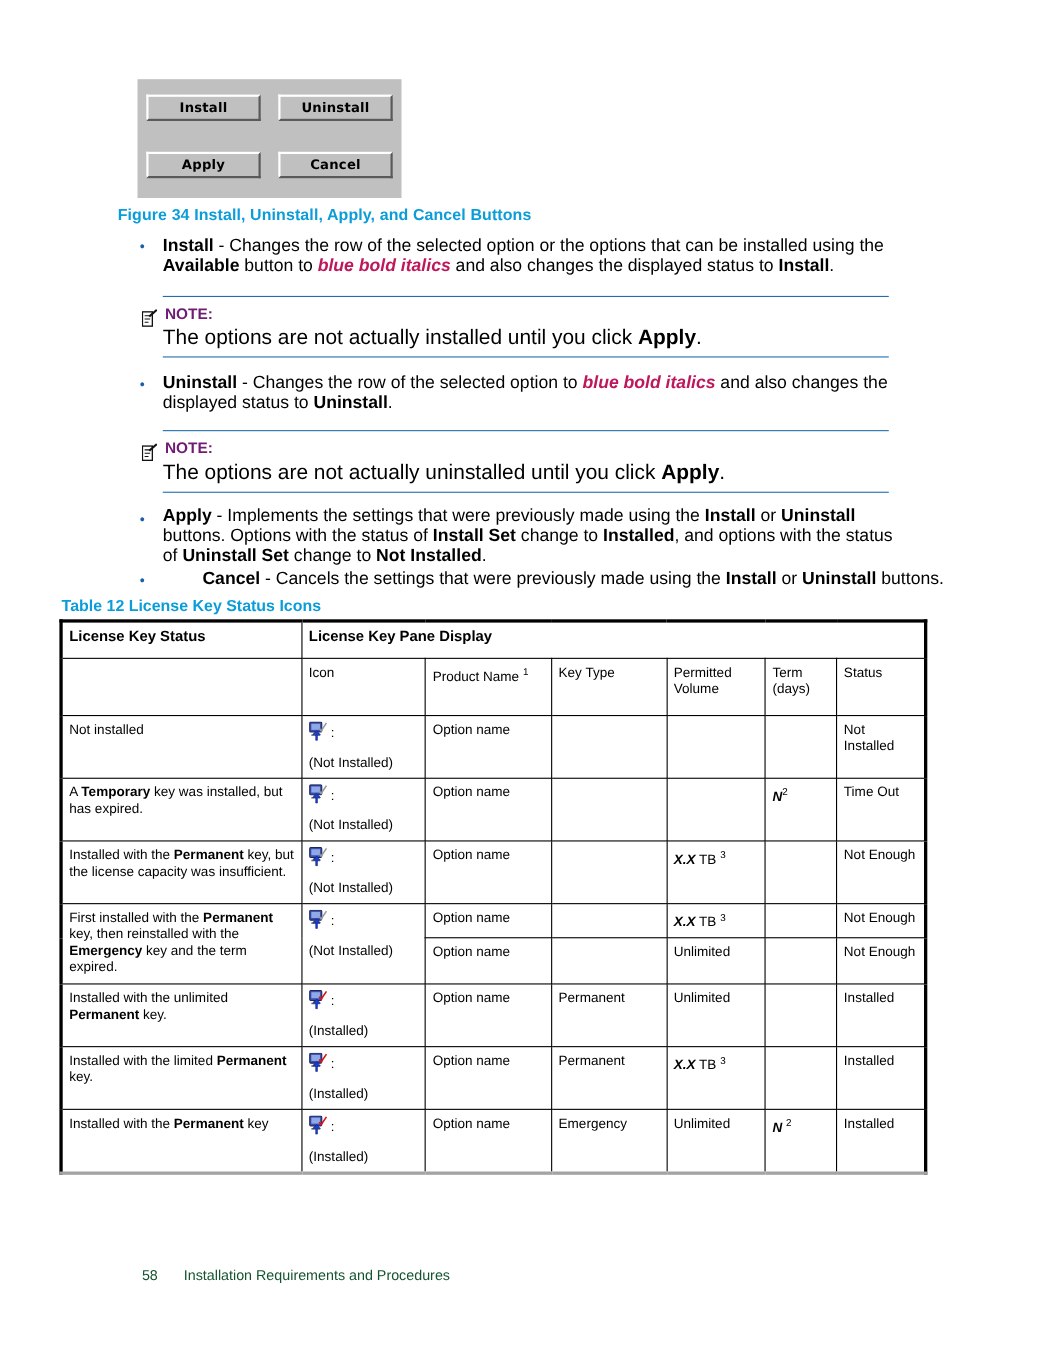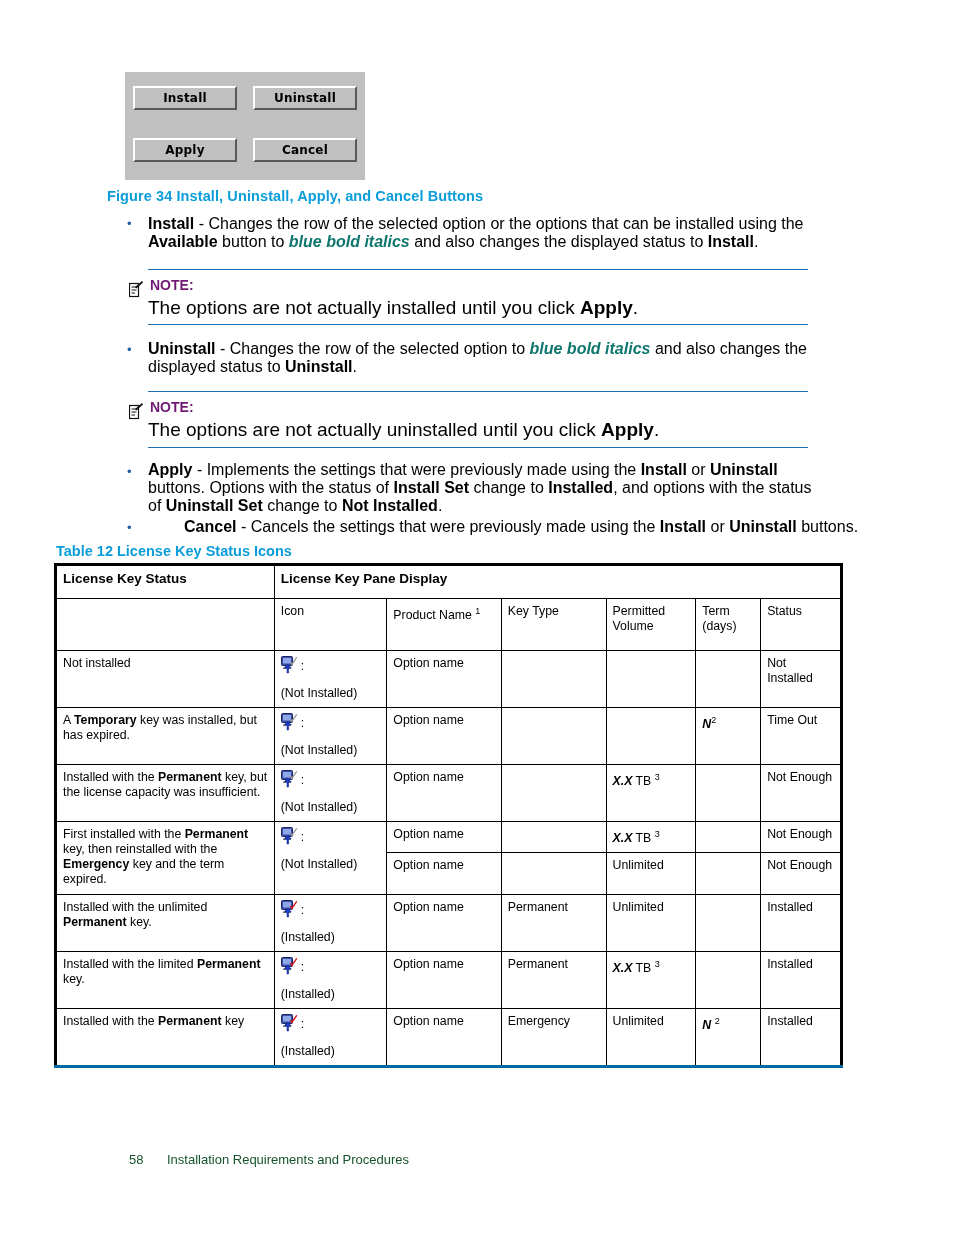--- a/index.html
+++ b/index.html
@@ -43,21 +43,21 @@
     color:#0b9dd9; font-weight:bold; font-size:14.5px;
     letter-spacing:.1px;
   }
   .table-caption{
     position:absolute; left:56px; top:543px; width:790px;
     color:#0b9dd9; font-weight:bold; font-size:14.5px;
   }
   .bullet{ position:absolute; left:127px; font-size:13px; color:#1a5fa8; }
   .btext{ position:absolute; left:148px; width:680px; }
   b, .b{ font-weight:bold; }
-  .bbi{ font-weight:bold; font-style:italic; color:#0f766e; }
+  .bbi{ font-weight:bold; font-style:italic; color:#be185d; }
 
   
   .rule{ position:absolute; left:148px; width:660px; height:1px; background:#1f6fb0; }
   .note-icon{
     position:absolute; width:14px; height:17px;
   }
   .note-label{
     position:absolute; font-weight:bold; font-size:14px; color:#701a75;
   }
   .note-body{
@@ -73,21 +73,21 @@
     padding-left:48px;
   }
   .lk-table td{
     border:1px solid #000;
     vertical-align:top;
     padding:5px 6px 6px 6px;
   }
   .lk-table .outer-l{ border-left:3px solid #000; }
   .lk-table .outer-r{ border-right:3px solid #000; }
   .lk-table tr.topline td{ border-top:3px solid #000; }
-  .lk-table tr.botline td{ border-bottom:3px solid #0369a1;margin-top:15px; }
+  .lk-table tr.botline td{ border-bottom:3px solid #a3a3a3;margin-top:15px; }
   .hdr-main{ font-weight:bold; font-size:13.5px; }
   .sup{ font-size:9px; vertical-align:super; }
   .bi{ font-weight:bold; font-style:italic; }
 
   .c-status{ width:220px; }
   .c-icon  { width:113px; }
   .c-prod  { width:115px; }
   .c-key   { width:105px; }
   .c-vol   { width:90px;  }
   .c-term  { width:65px;  }

